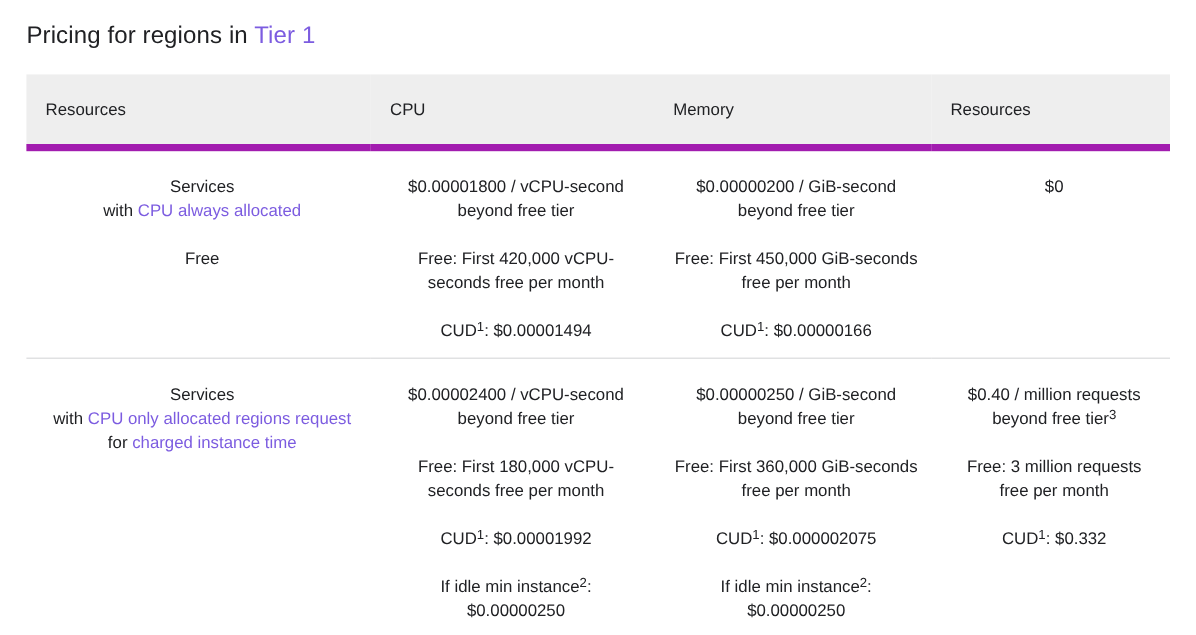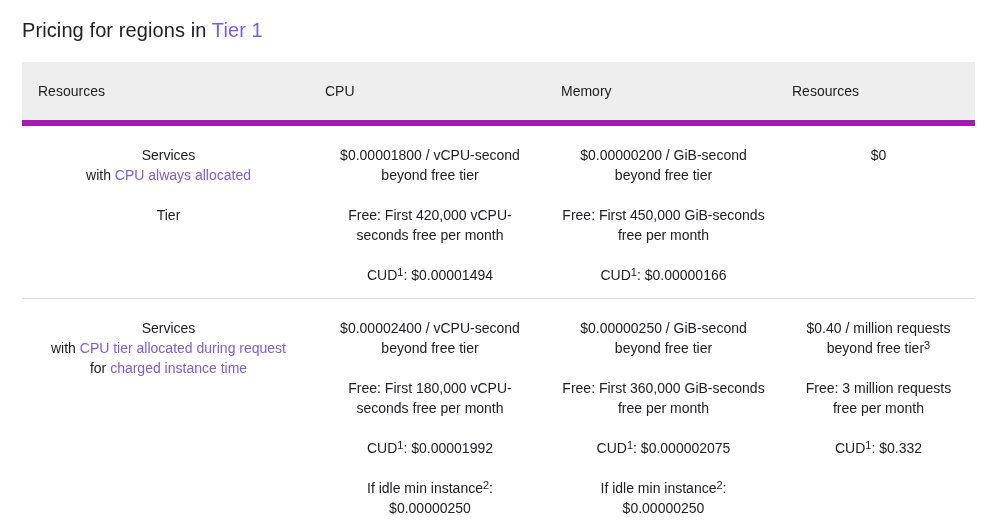--- a/index.html
+++ b/index.html
@@ -90,41 +90,41 @@
         <th>Memory</th>
         <th>Resources</th>
       </tr>
     </thead>
     <tbody>
 
       <tr class="body-row">
         <td>
           <p><span>Services</span><br>
             <span>with</span> <a class="link">CPU always allocated</a></p>
-          <p>Tier</p>
+          <p>Free</p>
         </td>
         <td>
           <p><span>$0.00001800 / vCPU-second</span><br><span>beyond free tier</span></p>
           <p><span>Free: First 420,000 vCPU-</span><br><span>seconds free per month</span></p>
           <p><span>CUD</span><sup class="footnote">1</sup><span>: $0.00001494</span></p>
         </td>
         <td>
           <p><span>$0.00000200 / GiB-second</span><br><span>beyond free tier</span></p>
           <p><span>Free: First 450,000 GiB-seconds</span><br><span>free per month</span></p>
           <p><span>CUD</span><sup class="footnote">1</sup><span>: $0.00000166</span></p>
         </td>
         <td>
           <p>$0</p>
         </td>
       </tr>
 
       <tr class="body-row">
         <td>
           <p><span>Services</span><br>
-            <span>with</span> <a class="link">CPU tier allocated during request</a><br>
+            <span>with</span> <a class="link">CPU only allocated regions request</a><br>
             <span>for</span> <a class="link">charged instance time</a></p>
         </td>
         <td>
           <p><span>$0.00002400 / vCPU-second</span><br><span>beyond free tier</span></p>
           <p><span>Free: First 180,000 vCPU-</span><br><span>seconds free per month</span></p>
           <p><span>CUD</span><sup class="footnote">1</sup><span>: $0.00001992</span></p>
           <p><span>If idle min instance</span><sup class="footnote">2</sup><span>:</span><br><span>$0.00000250</span></p>
         </td>
         <td>
           <p><span>$0.00000250 / GiB-second</span><br><span>beyond free tier</span></p>

